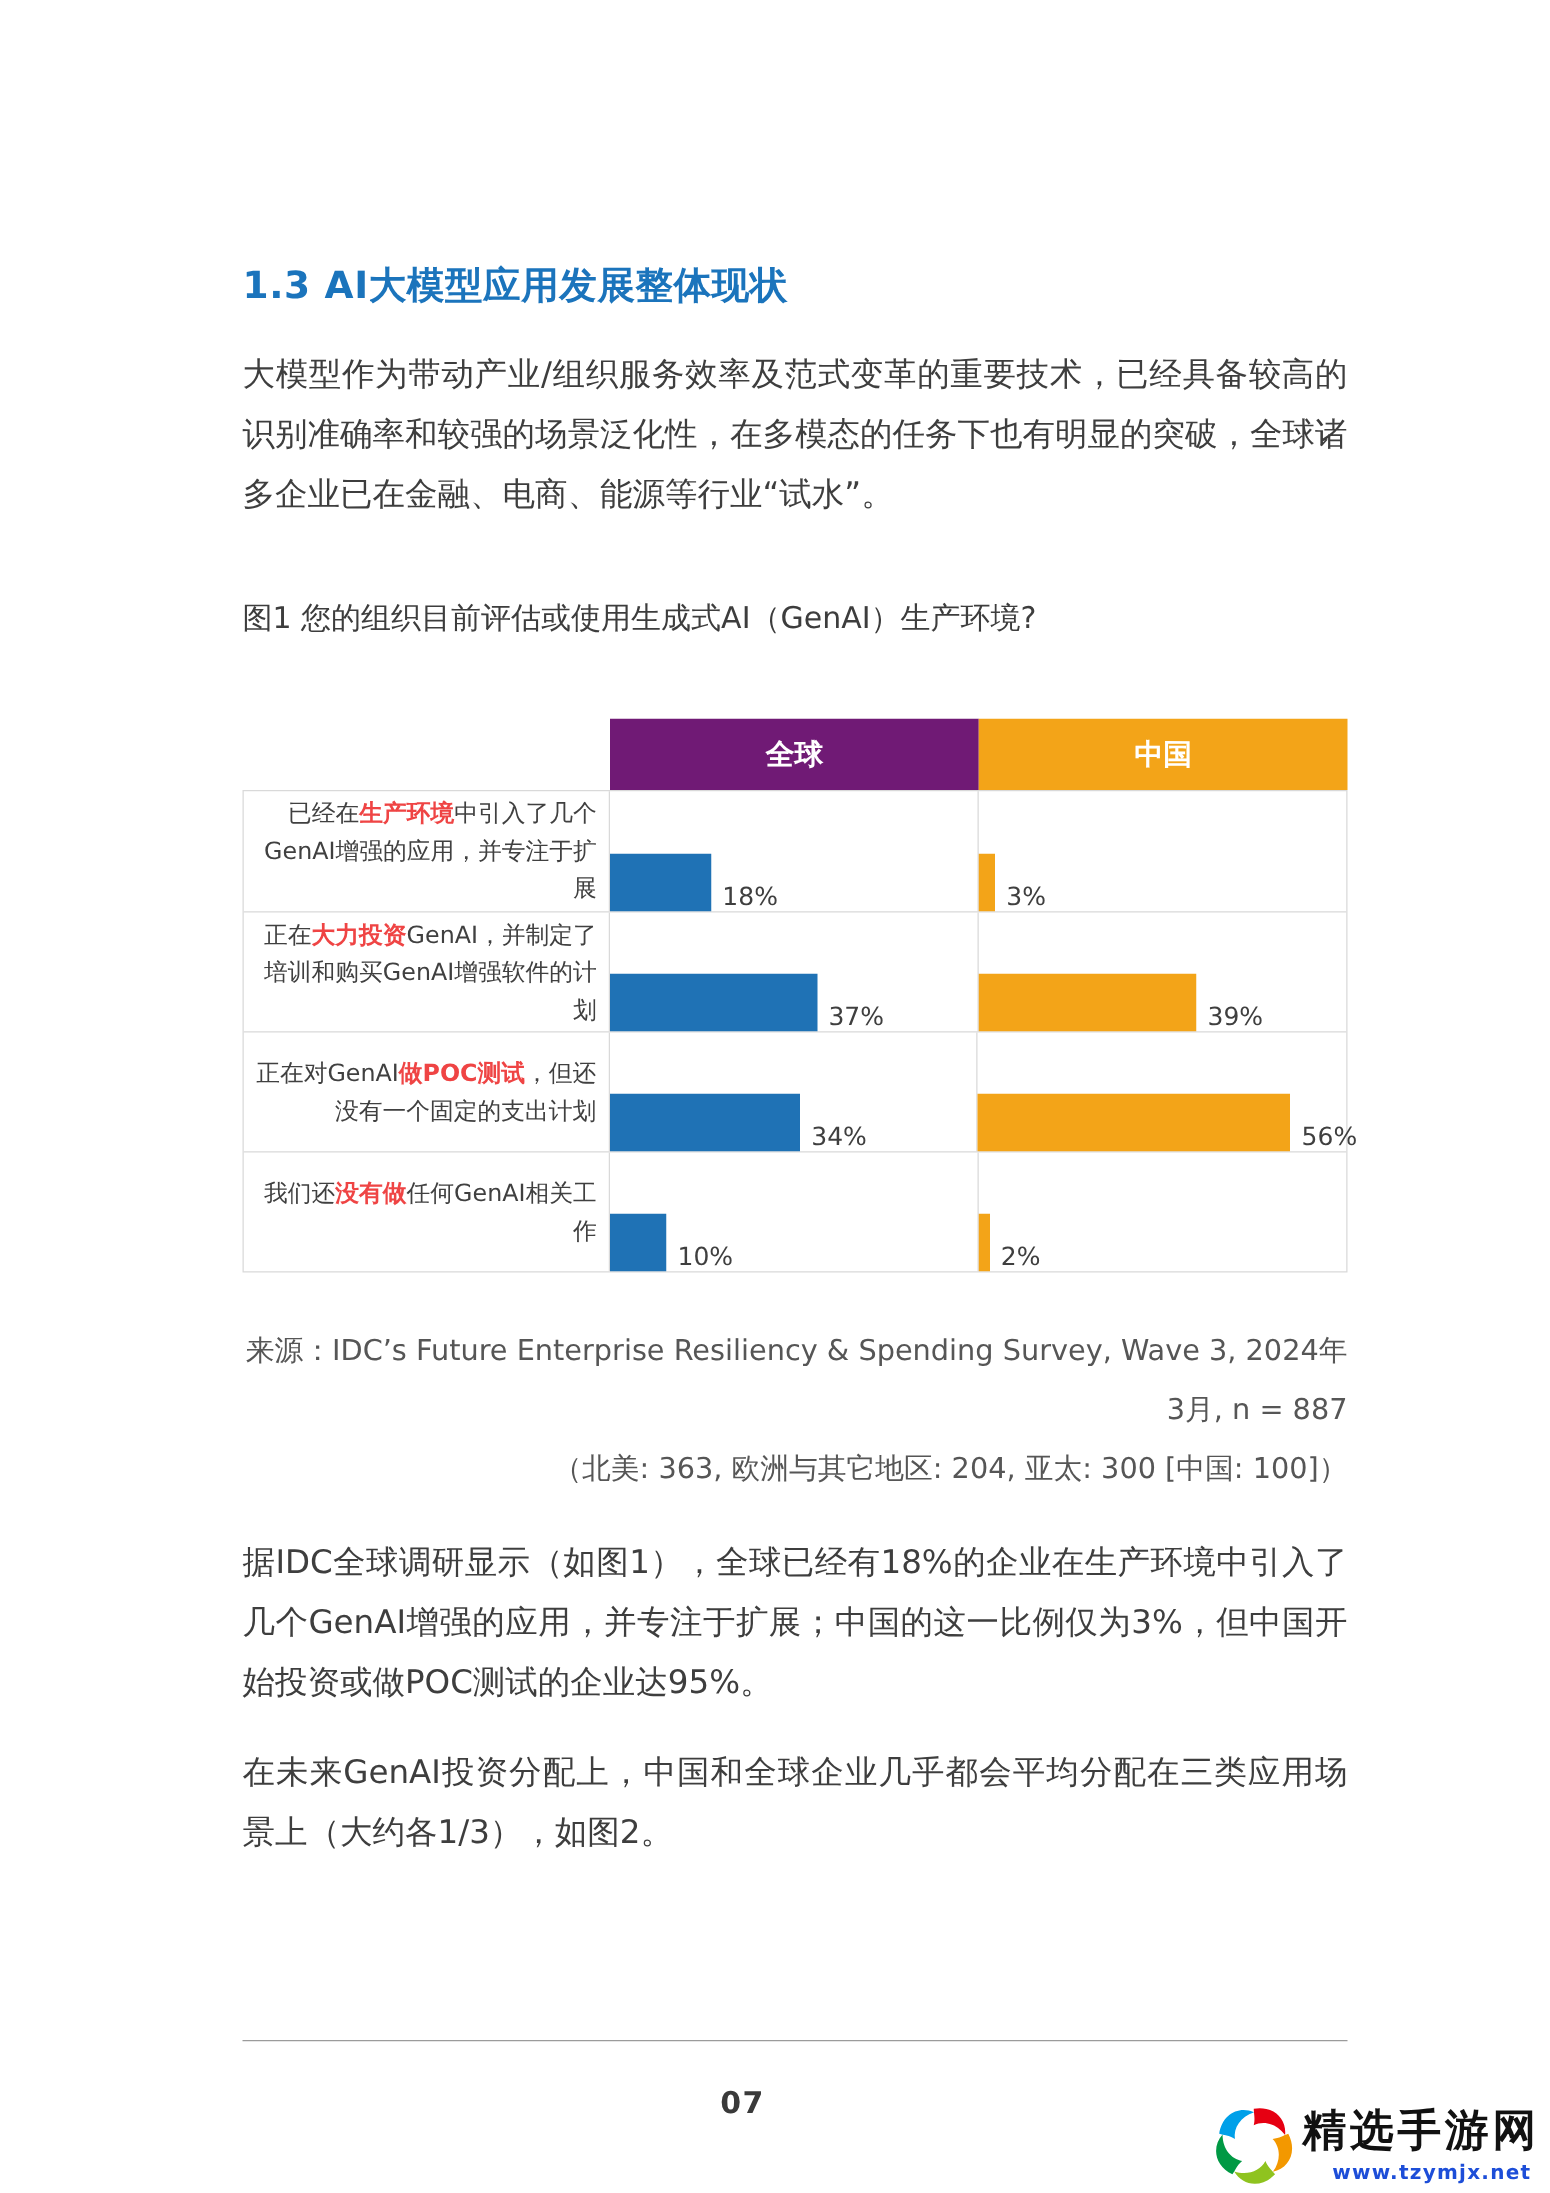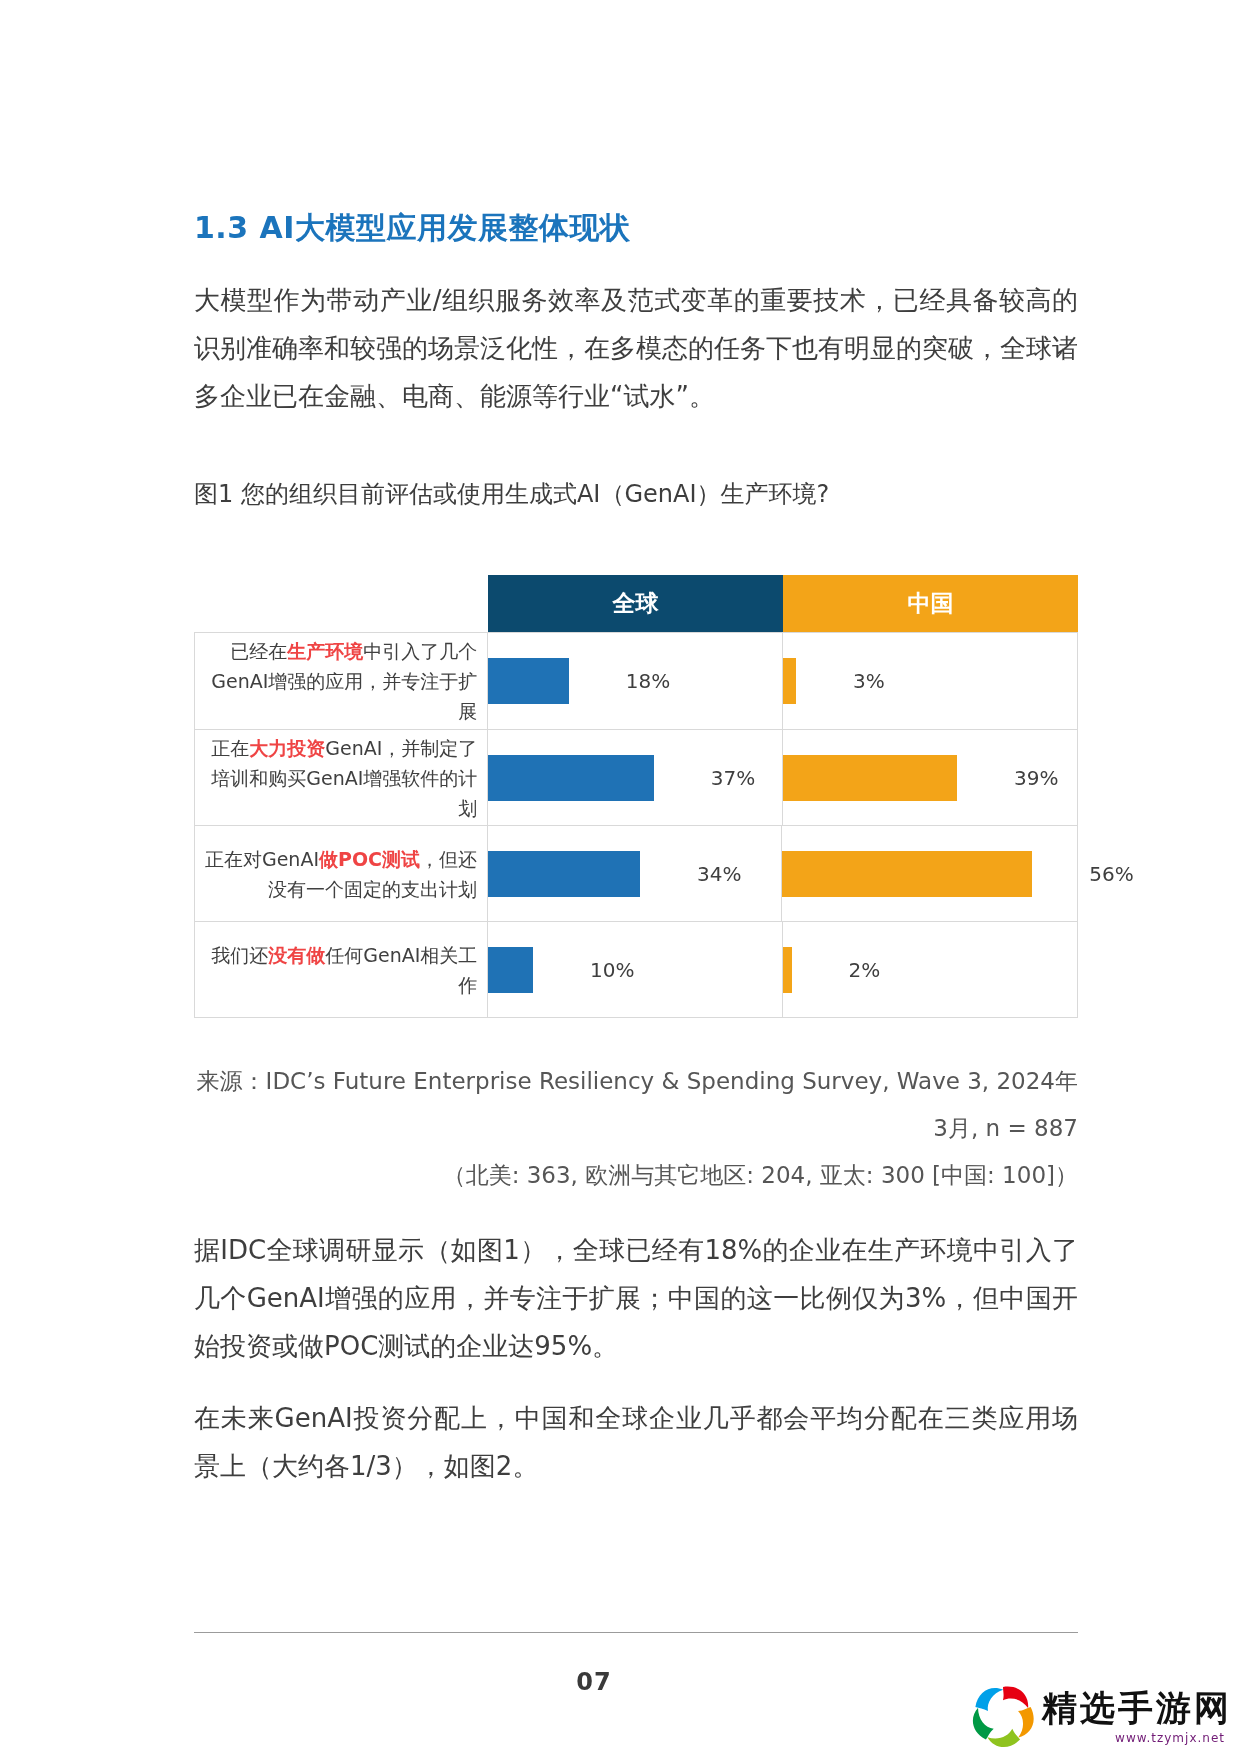--- a/index.html
+++ b/index.html
@@ -38,21 +38,21 @@
   .chart-row + .chart-row{border-top:1px solid #d9d9d9;}
   .cell{box-sizing:border-box;}
   .label-cell{
     width:294px;border-right:1px solid #d9d9d9;
     display:flex;align-items:center;justify-content:flex-end;
     padding:6px 10px 6px 6px;text-align:right;
     font-size:19px;line-height:30px;color:#404040;
   }
   .label-cell b{color:#ef4444;}
   .bar-cell{
-    width:295px;display:flex;align-items:center;gap:48px;
+    width:295px;display:flex;align-items:flex-end;
   }
   .bar-cell.mid{border-right:1px solid #d9d9d9;}
   .bar{height:46px;flex:0 0 auto;}
   .bar-value{font-size:20px;color:#3f3f3f;margin-left:9px;white-space:nowrap;}
 
   .source-block{
     top:1058px;text-align:right;font-size:23px;line-height:47px;color:#565656;
   }
 
   .footer-rule{top:1632px;height:1px;background:#9b9b9b;}
@@ -65,36 +65,36 @@
   .site-logo{top:1682px;right:8px;display:flex;align-items:center;}
   .logo-mark{width:66px;height:68px;margin-right:6px;}
   .logo-text-col{display:flex;flex-direction:column;align-items:flex-end;}
   .brand-name{
     font-size:35px;font-weight:700;color:#111111;letter-spacing:3px;line-height:40px;
     white-space:nowrap;
   }
   .brand-url-row{display:flex;align-items:center;margin-top:3px;}
   .brand-url-row .dash{flex:1;height:2px;background:#d7000f;}
   .brand-url{
-    font-size:12px;font-weight:400;color:#701a75;margin:0 7px;letter-spacing:1px;
+    font-size:16px;font-weight:700;color:#1d4ed8;margin:0 7px;letter-spacing:1px;
     white-space:nowrap;
   }
 </style>
 </head>
 <body>
 
 <h1 class="abs content-col heading">1.3 AI大模型应用发展整体现状</h1>
 
 <p class="abs content-col body-para para1">大模型作为带动产业/组织服务效率及范式变革的重要技术，已经具备较高的识别准确率和较强的场景泛化性，在多模态的任务下也有明显的突破，全球诸多企业已在金融、电商、能源等行业“试水”。</p>
 
 <div class="abs content-col fig-caption">图1 您的组织目前评估或使用生成式AI（GenAI）生产环境?</div>
 
 <div class="abs content-col chart-header">
   <div class="spacer"></div>
-  <div class="hdr-cell" style="background: #0c4a6e;">全球</div>
+  <div class="hdr-cell" style="background: #701a75;">全球</div>
   <div class="hdr-cell" style="background: rgb(243, 164, 24);">中国</div>
 </div>
 
 <div class="abs content-col chart-rows">
 
   <div class="chart-row">
     <div class="cell label-cell">
       <span><span>已经在</span><b>生产环境</b><span>中引入了几个GenAI增强的应用，并专注于扩展</span></span>
     </div>
     <div class="cell bar-cell mid">

